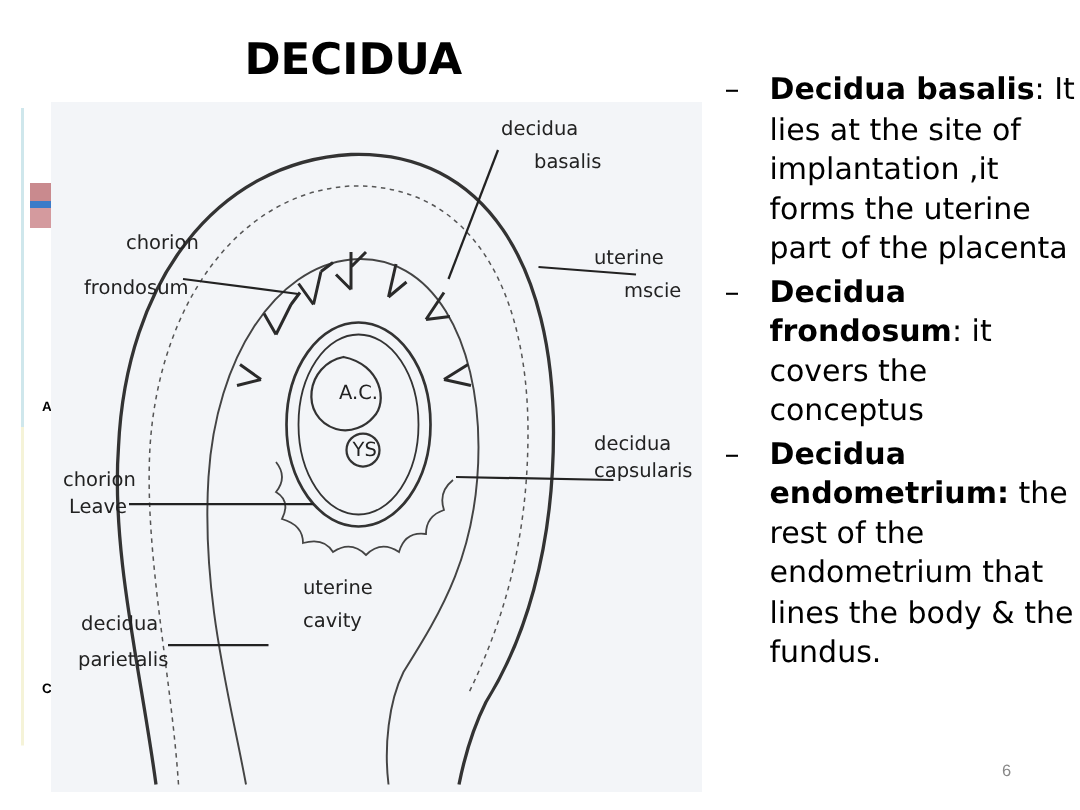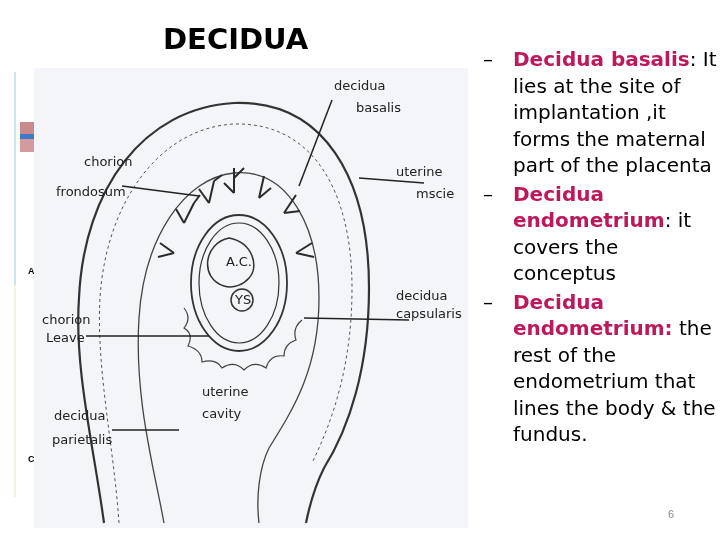--- a/index.html
+++ b/index.html
@@ -13,21 +13,21 @@
   .strip-swatch { position:absolute; left:20px; top:60px; width:14px; height:30px;
                   background:linear-gradient(#c98a8e 0%, #c98a8e 40%, #3b7bc9 40%, #3b7bc9 55%, #d49a9e 55%); }
   .strip-letter { position:absolute; left:28px; font-size:9px; font-weight:bold; color:#000; }
   .figure { position:absolute; left:34px; top:68px; width:434px; height:460px; background:#f3f5f8; }
   .figure svg { position:absolute; left:0; top:0; }
   .hand { font-family:"DejaVu Sans", sans-serif; font-size:13px; fill:#222; }
   .bullets { position:absolute; left:483px; top:46px; width:237px; font-family:"DejaVu Sans", sans-serif;
              font-size:20px; line-height:26.5px; color:#000; }
   .bullet { position:relative; padding-left:30px; margin-bottom:2px; }
   .dash { position:absolute; left:0; top:0; }
-  .term { color:#be185d; font-weight:bold; }
+  .term { color:#000000; font-weight:bold; }
   .slide-num { position:absolute; left:668px; top:508px; font-size:11px; color:#888; }
 </style>
 </head>
 <body>
 
 <div class="title">DECIDUA</div>
 
 <div class="left-strip">
   <div class="strip-line"></div>
   <div class="strip-swatch"></div>
@@ -84,23 +84,23 @@
     <text class="hand" x="12" y="274">Leave</text>
     <text class="hand" x="168" y="328">uterine</text>
     <text class="hand" x="168" y="350">cavity</text>
     <text class="hand" x="20" y="352">decidua</text>
     <text class="hand" x="18" y="376">parietalis</text>
   </svg>
 </div>
 
 <div class="bullets">
   <div class="bullet">
-    <span class="dash">–</span><span class="term">Decidua basalis</span><span>: </span><span>It lies at the site of implantation ,it forms the maternal part of the placenta</span>
+    <span class="dash">–</span><span class="term">Decidua basalis</span><span>: </span><span>It lies at the site of implantation ,it forms the uterine part of the placenta</span>
   </div>
   <div class="bullet">
-    <span class="dash">–</span><span class="term">Decidua endometrium</span><span>: </span><span>it covers the conceptus</span>
+    <span class="dash">–</span><span class="term">Decidua frondosum</span><span>: </span><span>it covers the conceptus</span>
   </div>
   <div class="bullet">
     <span class="dash">–</span><span class="term">Decidua endometrium:</span><span> </span><span>the rest of the endometrium that lines the body &amp; the fundus.</span>
   </div>
 </div>
 
 <div class="slide-num">6</div>
 
 </body></html>

